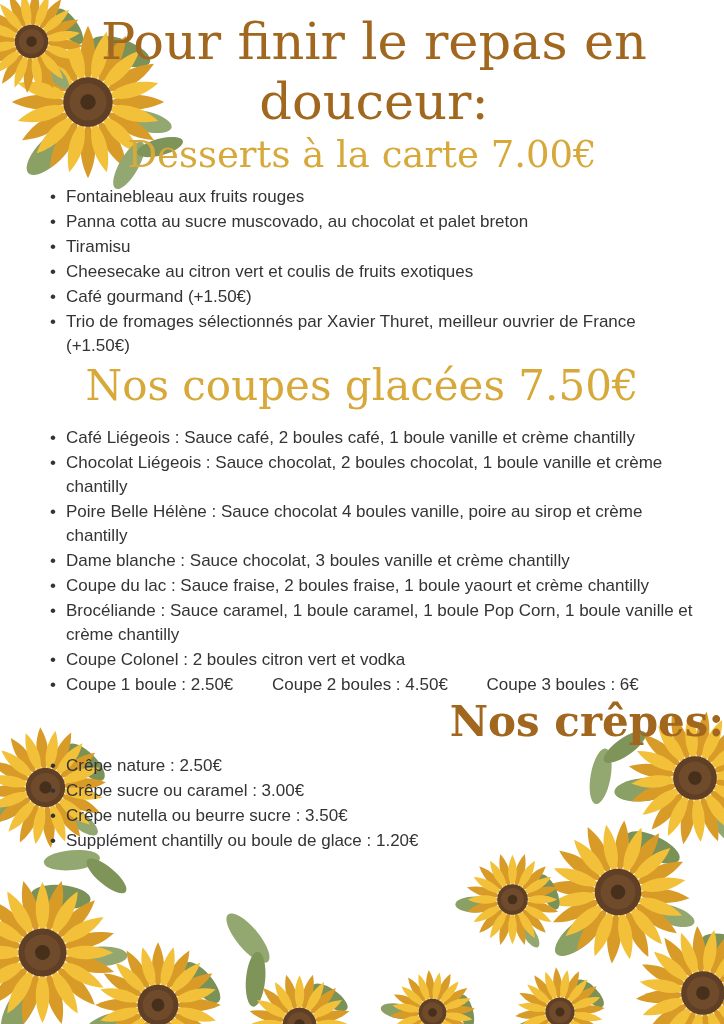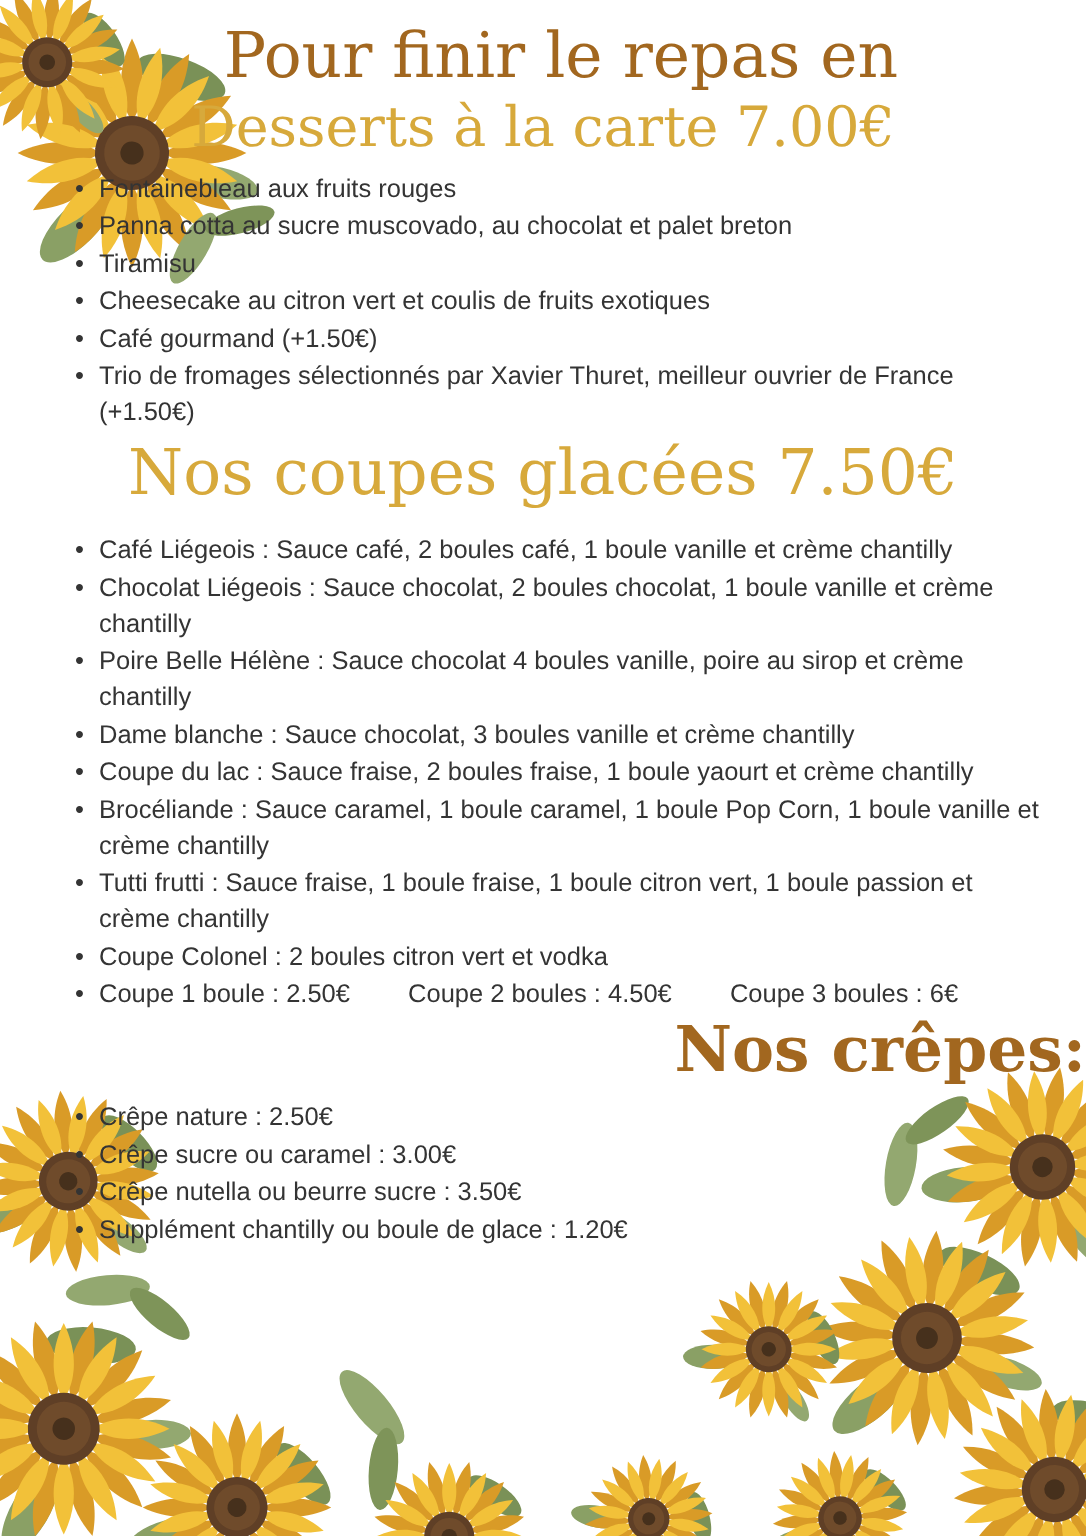--- a/index.html
+++ b/index.html
@@ -2,21 +2,21 @@
 <html><head>
 <meta charset="utf-8">
 <style>
   * { margin:0; padding:0; box-sizing:border-box; }
   html,body { background:#ffffff; }
   body { font-family:"Liberation Sans", sans-serif; }
   .page { position:relative; width:724px; height:1024px; overflow:hidden; background:#ffffff; margin:0 auto; }
   .deco { position:absolute; z-index:0; pointer-events:none; }
   .content { position:relative; z-index:1; padding-top:12px; }
 
-  h1.title { font-family:"DejaVu Serif", serif; font-weight:500; color:#a2671f; font-size:42px; line-height:1.18; text-align:center;padding-left:24px; }
+  h1.title { font-family:"DejaVu Serif", serif; font-weight:500; color:#a2671f; font-size:51px; line-height:1.18; text-align:center;padding-left:24px; }
   h2.gold { font-family:"DejaVu Serif", serif; font-weight:500; color:#d7a93b; text-align:center; }
   h2.desserts-h { font-size:37px; margin-top:2px; line-height:1.15; }
   h2.coupes-h { font-size:42px; margin-top:4px; line-height:1.15; }
   h3.parfums-h { font-family:"DejaVu Serif", serif; font-style:italic; font-weight:500; color:#d7a93b; font-size:29px; text-align:center; margin-top:14px; line-height:1.2; }
   h2.crepes-h { font-family:"DejaVu Serif", serif; font-weight:700; color:#a2671f; font-size:42px; text-align:right; margin-top:0; line-height:1.15; }
 
   ul.menu-list { list-style:none; margin-top:8px; padding:0 28px 0 66px; color:#343434; font-size:17px; line-height:24px; }
   ul.coupes-list { margin-top:16px; }
   ul.crepes-list { }
   ul.menu-list li { position:relative; margin-bottom:1px; }
@@ -125,20 +125,21 @@
       <use href="#sunflower"></use>
     </svg>
   <svg class="deco" viewBox="-110 -110 220 220" style="left:510px; top:962px; width:100px; height:100px; transform:rotate(10deg)">
       <use href="#sunflower"></use>
     </svg>
 
   <div class="content">
 
     <h1 class="title">
       <span>Pour finir le repas en</span><br>
+      <span>douceur:</span>
     </h1>
 
     <section>
       <h2 class="gold desserts-h">Desserts à la carte 7.00€</h2>
       <ul class="menu-list">
         <li>Fontainebleau aux fruits rouges</li>
         <li>Panna cotta au sucre muscovado, au chocolat et palet breton</li>
         <li>Tiramisu</li>
         <li>Cheesecake au citron vert et coulis de fruits exotiques</li>
         <li>Café gourmand (+1.50€)</li>
@@ -148,21 +149,20 @@
 
     <section>
       <h2 class="gold coupes-h">Nos coupes glacées 7.50€</h2>
       <ul class="menu-list coupes-list">
         <li>Café Liégeois : Sauce café, 2 boules café, 1 boule vanille et crème chantilly</li>
         <li>Chocolat Liégeois : Sauce chocolat, 2 boules chocolat, 1 boule vanille et crème chantilly</li>
         <li>Poire Belle Hélène : Sauce chocolat 4 boules vanille, poire au sirop et crème chantilly</li>
         <li>Dame blanche : Sauce chocolat, 3 boules vanille et crème chantilly</li>
         <li>Coupe du lac : Sauce fraise, 2 boules fraise, 1 boule yaourt et crème chantilly</li>
         <li>Brocéliande : Sauce caramel, 1 boule caramel, 1 boule Pop Corn, 1 boule vanille et crème chantilly</li>
-        <li>Tutti frutti : Sauce fraise, 1 boule fraise, 1 boule citron vert, 1 boule passion et crème chantilly</li>
         <li>Coupe Colonel : 2 boules citron vert et vodka</li>
         <li class="prices-row">
           <span>Coupe 1 boule : 2.50€</span>
           <span>Coupe 2 boules : 4.50€</span>
           <span>Coupe 3 boules : 6€</span>
         </li>
       </ul>
     </section>
 
 

